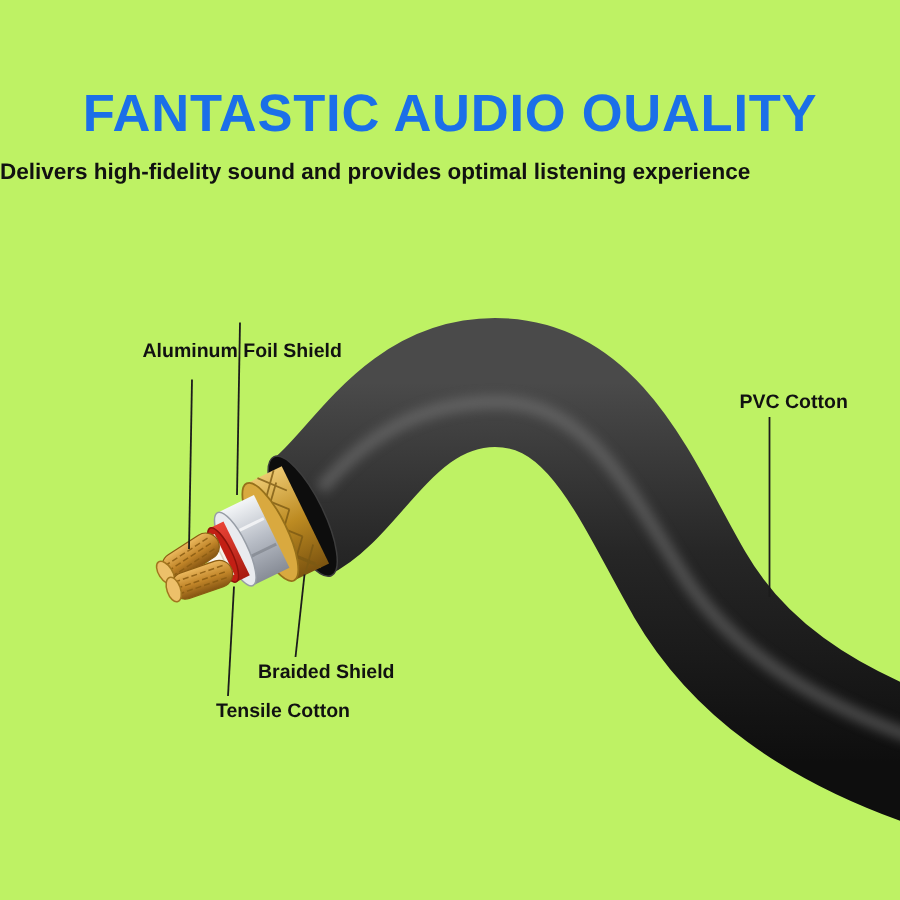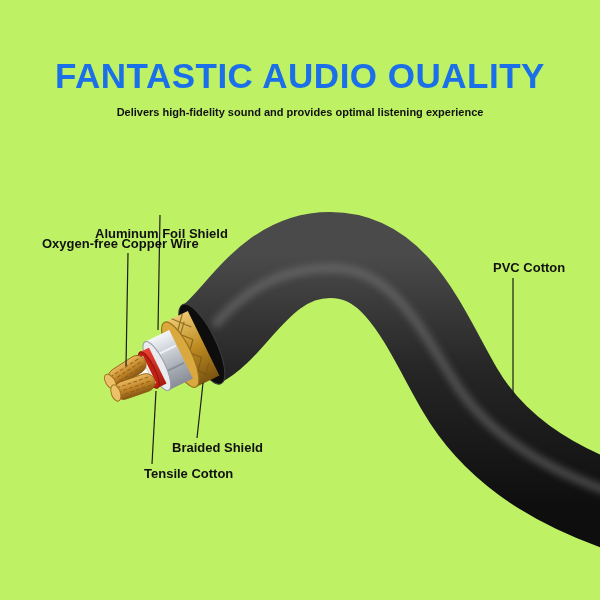--- a/index.html
+++ b/index.html
@@ -5,22 +5,22 @@
   html,body{margin:0;padding:0;background:#fff;}
   .stage{
     position:relative;width:600px;height:600px;background:#bef264;overflow:hidden;
     font-family:"Liberation Sans", sans-serif;color:var(--text_black,#111);
   }
   .headline{
     position:absolute;top:56px;left:0;width:600px;margin:0;text-align:center;
     font-size:35px;font-weight:bold;letter-spacing:.5px;color:var(--title_blue,#1b6fe8);
   }
   .subtitle{
-    position:absolute;top:106px;left:0;width:600px;margin:0;text-align:center;
-    font-size:11px;font-weight:bold;color:var(--text_black,#111);
+    position:absolute;top:106px;left:0;width:600px;margin:0;
+    font-size:15px;font-weight:bold;color:var(--text_black,#111);
   }
   .illustration{position:absolute;left:0;top:0;width:600px;height:600px;}
   .callout-label{
     position:absolute;font-size:13px;font-weight:bold;color:var(--text_black,#111);
     white-space:nowrap;
   }
   .lbl-aluminum{left:95px;top:198px;margin-top:28px;}
   .lbl-copper{left:42px;top:236px;}
   .lbl-pvc{left:493px;top:260px;}
   .lbl-braided{left:172px;top:440px;}
@@ -135,18 +135,17 @@
     <g stroke="#1c1c1c" stroke-width="1.2">
       <line x1="160" y1="215" x2="158" y2="330"></line>
       <line x1="128" y1="253" x2="126" y2="366"></line>
       <line x1="513" y1="278" x2="513" y2="398"></line>
       <line x1="197" y1="438" x2="203" y2="383"></line>
       <line x1="152" y1="464" x2="156" y2="391"></line>
     </g>
   </svg>
 
   <div class="callout-label lbl-aluminum">Aluminum Foil Shield</div>
-  <div class="callout-label lbl-copper">Oxygen-free Copper Wire</div>
   <div class="callout-label lbl-pvc">PVC Cotton</div>
   <div class="callout-label lbl-braided">Braided Shield</div>
   <div class="callout-label lbl-tensile">Tensile Cotton</div>
 
 </div>
 
 </body></html>

